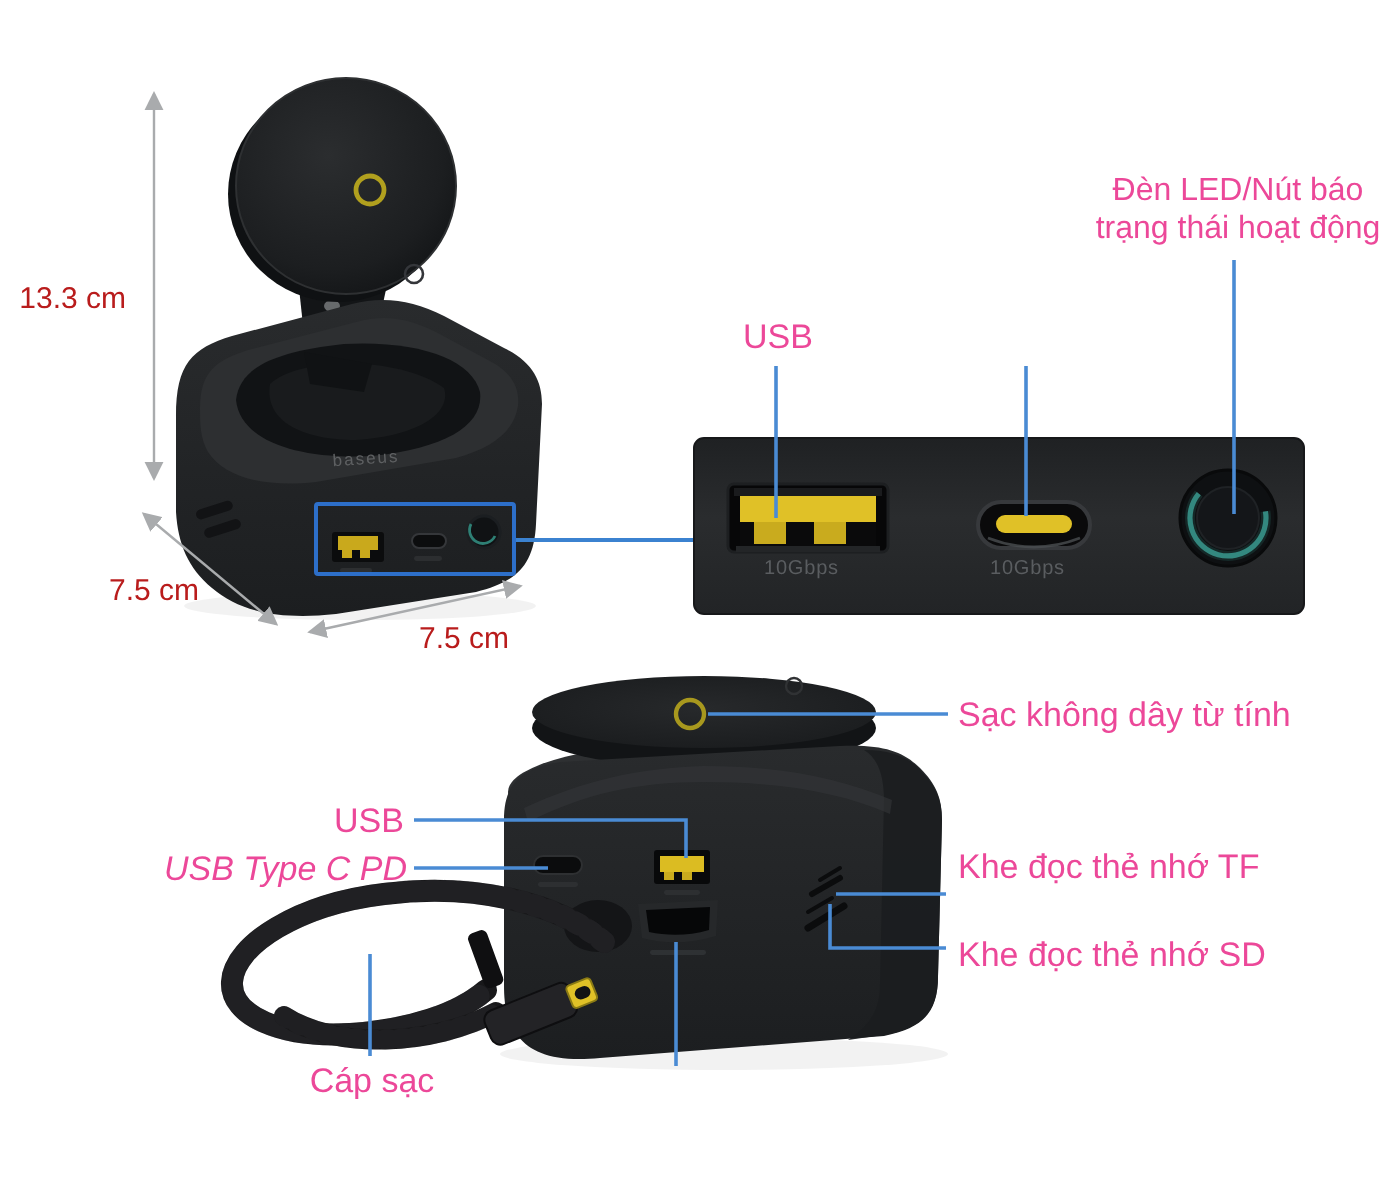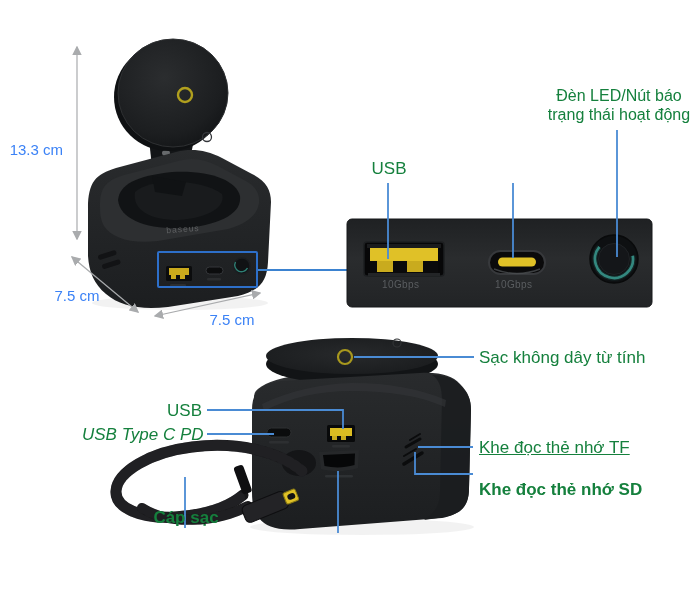--- a/index.html
+++ b/index.html
@@ -2,25 +2,25 @@
 <html><head>
 <meta charset="utf-8">
 <style>
   html,body{margin:0;padding:0;background:#ffffff;}
   .stage{
     position:relative;width:700px;height:600px;background:#ffffff;overflow:hidden;
     font-family:"Liberation Sans", sans-serif;
   }
   .artwork{position:absolute;left:0;top:0;}
   .lbl{
-    position:absolute;color:#15803d;font-size:17px;line-height:1.18;
+    position:absolute;color:#ec4899;font-size:17px;line-height:1.18;
     white-space:nowrap;
   }
   .lbl.wrap{white-space:normal;}
-  .dim{position:absolute;color:#3b82f6;font-size:15px;white-space:nowrap;}
+  .dim{position:absolute;color:#b91c1c;font-size:15px;white-space:nowrap;}
   .speed{
     position:absolute;color:#5a5d60;font-size:10px;letter-spacing:.4px;
     text-align:left;
   }
   .brand{
     position:absolute;color:#5e6062;font-size:8.5px;letter-spacing:1px;
     text-align:center;transform:rotate(-4deg);
   }
   .ta-r{text-align:right;}
   .ta-c{text-align:center;}
@@ -215,17 +215,17 @@
   <div class="lbl wrap ta-c" style="left:538px;top:87px;width:162px;font-size:16px;">Đèn LED/Nút báo trạng thái hoạt động</div>
 
   <div class="speed" style="left:382px;top:279px;width:44px;">10Gbps</div>
   <div class="speed" style="left:495px;top:279px;width:44px;">10Gbps</div>
 
   <div class="brand" style="left:163px;top:224px;width:40px;">baseus</div>
 
   <div class="lbl ta-r" style="left:122px;top:401px;width:80px;">USB</div>
   <div class="lbl ta-r" style="left:82px;top:425px;width:120px;font-style:italic;">USB Type C PD</div>
   <div class="lbl ta-l" style="left:479px;top:348px;">Sạc không dây từ tính</div>
-  <div class="lbl ta-l" style="left:479px;top:438px;text-decoration:underline;">Khe đọc thẻ nhớ TF</div>
-  <div class="lbl ta-l" style="left:479px;top:480px;font-weight:bold;">Khe đọc thẻ nhớ SD</div>
-  <div class="lbl ta-c" style="left:150px;top:508px;width:72px;font-weight:bold;">Cáp sạc</div>
+  <div class="lbl ta-l" style="left:479px;top:424px;">Khe đọc thẻ nhớ TF</div>
+  <div class="lbl ta-l" style="left:479px;top:468px;">Khe đọc thẻ nhớ SD</div>
+  <div class="lbl ta-c" style="left:150px;top:531px;width:72px;">Cáp sạc</div>
 
 </div>
 
 </body></html>

